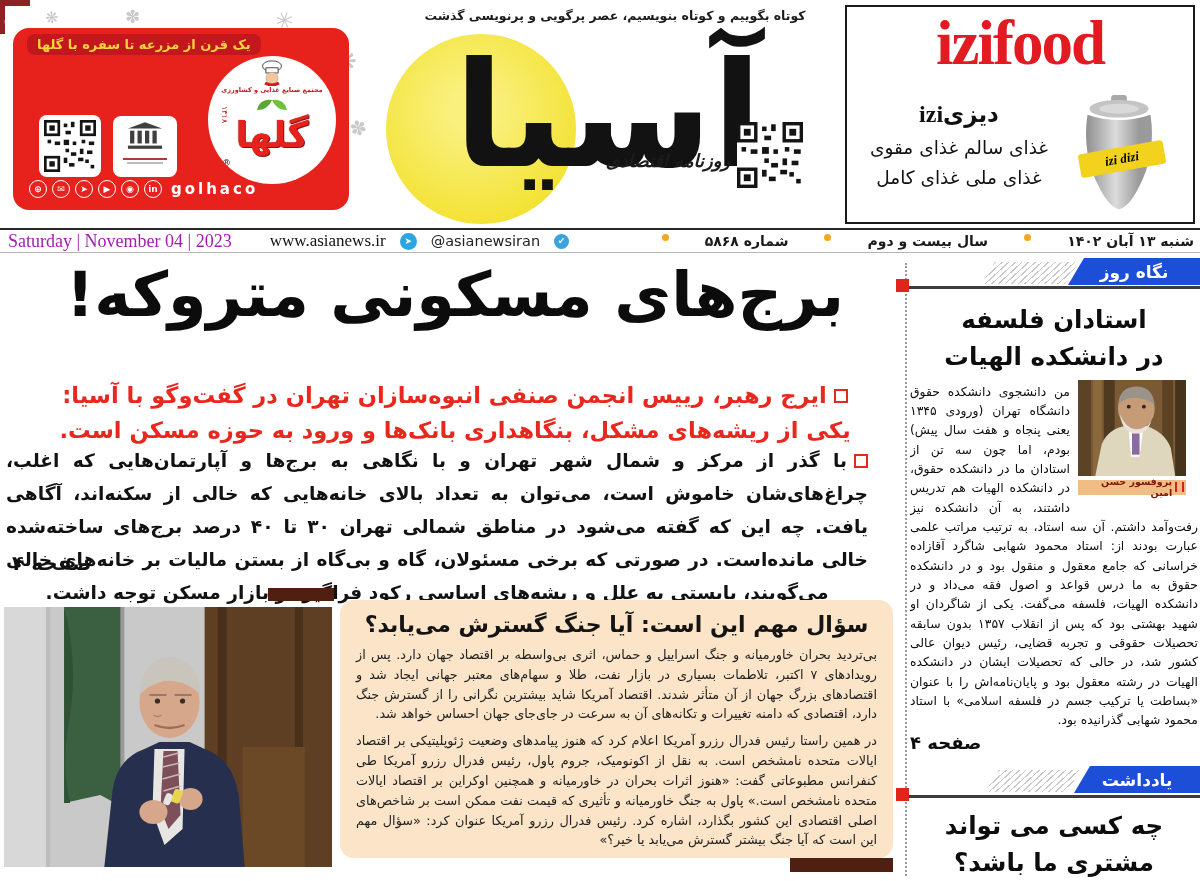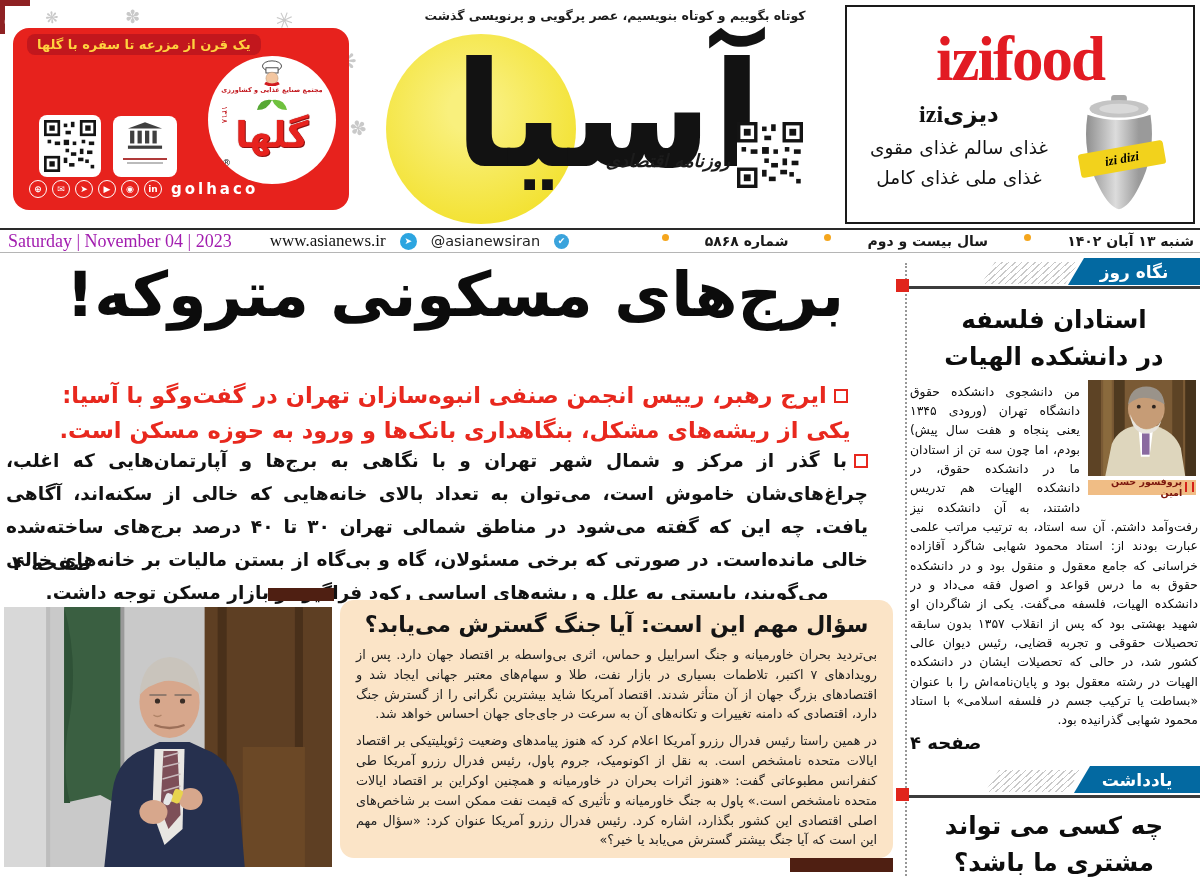--- a/index.html
+++ b/index.html
@@ -38,21 +38,21 @@
        background:radial-gradient(circle at 45% 40%, #f9f07d 15%, #f3e233 75%);}
   .asia{left:408px;top:18px;width:400px;height:200px;line-height:195px;text-align:center;
         font-size:146px;font-weight:bold;color:#121212;}
   .m-sub{left:588px;top:150px;width:160px;text-align:center;font-size:18px;font-weight:bold;
          font-style:italic;color:#1c1c1c;}
   .qr{display:block;width:100%;height:100%;}
 
   
   .izifood{left:845px;top:5px;width:350px;height:219px;background:#fff;border:2.5px solid #1a1a1a;
            box-sizing:border-box;}
-  .izi-brand{margin-top:16px;text-align:center;font-family:"Liberation Serif",serif;font-weight:bold;
+  .izi-brand{margin-top:0;text-align:center;font-family:"Liberation Serif",serif;font-weight:bold;
              font-size:63px;letter-spacing:-2px;color:#e21b23;line-height:1.15;}
   .izi-left{position:absolute;left:8px;top:94px;width:208px;text-align:center;direction:rtl;color:#111;}
   .izi-sub-fa{font-size:23px;font-weight:bold;}
   .izi-sub-en{font-family:"Liberation Serif",serif;font-size:24px;font-weight:bold;}
   .izi-line{margin-top:9px;font-size:18.5px;white-space:nowrap;}
   .pot{position:absolute;right:8px;top:86px;width:132px;height:128px;}
   .pot-label{position:absolute;right:28px;top:140px;width:86px;height:24px;background:#f2d21c;
              transform:rotate(-10deg);text-align:center;font-family:"Liberation Serif",serif;
              font-style:italic;font-weight:bold;font-size:13px;line-height:24px;border-radius:3px;}
 
@@ -90,26 +90,26 @@
   .warbox{left:340px;top:600px;width:553px;height:258px;background:#fbe4c7;border-radius:14px;
           box-sizing:border-box;padding:8px 16px;overflow:hidden;}
   .war-title{text-align:center;font-size:22px;font-weight:bold;color:#141414;margin:4px 0 8px;}
   .war-p{font-size:12.8px;line-height:1.55;color:#222;text-align:justify;margin:0 0 7px;}
 
   
   .dotline{left:905px;top:263px;height:613px;border-left:2px dotted #979797;}
   .redsq{width:13px;height:13px;background:#e1251c;}
   .hatch{height:22px;background:repeating-linear-gradient(115deg,#c9c9c9 0 1.5px,#fff 1.5px 6px);
          transform:skewX(-32deg);}
-  .banner{background:#0369a1;color:#fff;font-weight:bold;font-size:17px;display:flex;
+  .banner{background:#1d4ed8;color:#fff;font-weight:bold;font-size:17px;display:flex;
           align-items:center;justify-content:center;clip-path:polygon(16px 0,100% 0,100% 100%,0 100%);}
   .topline{height:3px;background:#3c3c3c;}
   .sb-box{direction:rtl;overflow:hidden;color:#0d0d0d;}
   .sb-title{text-align:center;font-size:24.5px;font-weight:bold;line-height:1.5;}
-  .dv-photo{float:right;width:108px;margin:4px 2px 4px 8px;}
+  .dv-photo{float:right;width:108px;margin:4px 12px 4px 8px;}
   .dv-cap{display:flex;direction:rtl;align-items:center;background:#f0bd85;height:15px;
           font-size:9.5px;font-weight:bold;color:#7c170e;gap:3px;padding:0 2px;}
   .capbars{width:5px;height:10px;border-right:2px solid #d6221a;border-left:2px solid #d6221a;}
   .dv-body{font-size:12.4px;line-height:1.56;text-align:justify;margin-top:6px;}
   .dv-pref{text-align:left;font-size:18px;font-weight:bold;margin-top:2px;}
 </style>
 </head>
 <body>
 
 <div class="page">

